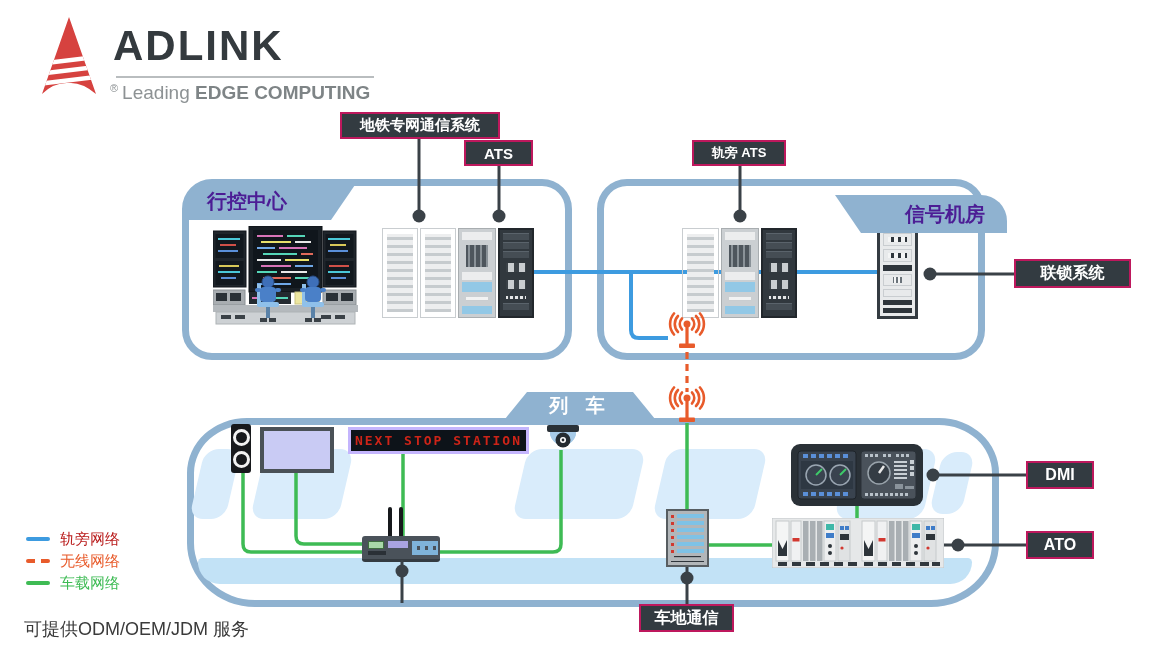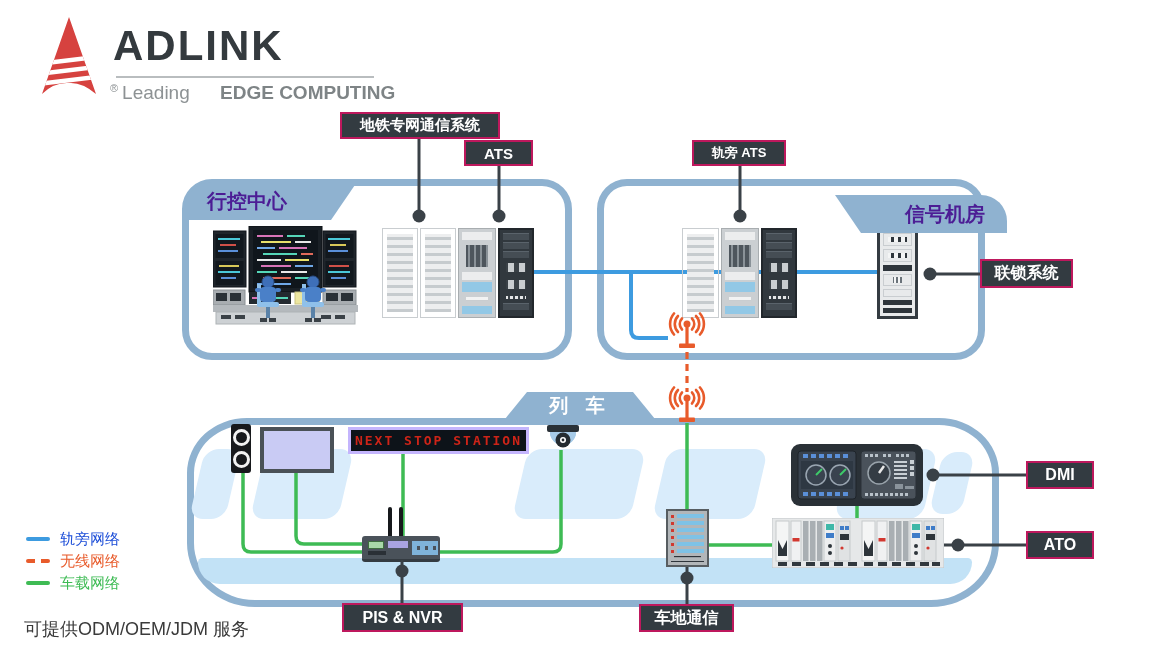--- a/index.html
+++ b/index.html
@@ -7,21 +7,21 @@
   .canvas{position:relative;width:1169px;height:660px;background:#fff;overflow:hidden;}
   .abs{position:absolute;}
 
   
   .logo{left:38px;top:14px;width:320px;height:96px;z-index:6;}
   .logo-mark{left:0;top:2px;}
   .brand{left:75px;top:8px;font-size:42px;font-weight:800;color:#343A3E;letter-spacing:2px;}
   .logo-divider{left:78px;top:62px;width:258px;height:2px;background:#B9BDBF;}
   .tagline{left:72px;top:68px;font-size:19px;color:#8D9294;white-space:nowrap;}
   .tagline .reg{font-size:11px;vertical-align:top;margin-right:4px;color:#8D9294;}
-  .tagline b{color:#7E8486;font-weight:700;margin-left:25px;}
+  .tagline b{color:#7E8486;font-weight:700;}
   .page-title{right:16px;top:26px;font-size:47px;font-weight:800;color:#D8413C;z-index:6;letter-spacing:1px;}
 
   
   .secbox{border:7px solid #8FB2D0;background:#fff;border-radius:30px;z-index:1;}
   .box-cc{left:182px;top:179px;width:376px;height:167px;}
   .box-sr{left:597px;top:179px;width:374px;height:167px;}
   .sec-tab{position:absolute;background:#8FB2D0;color:#4c1d95;font-weight:700;font-size:20px;
            display:flex;align-items:center;z-index:6;}
   .tab-cc{left:185px;top:182px;width:150px;height:38px;padding-left:22px;
           border-top-left-radius:26px;clip-path:polygon(0 0,100% 0,calc(100% - 26px) 100%,0 100%);}
@@ -43,21 +43,21 @@
            z-index:6;border:2px solid #be185d;box-sizing:border-box;white-space:nowrap;}
 
   
   .legend{left:26px;top:528px;z-index:6;}
   .legend-row{display:flex;align-items:center;height:22px;}
   .sw{width:24px;height:4px;border-radius:2px;margin-right:10px;flex:0 0 auto;}
   .sw-blue{background:#3D9BE0;}
   .sw-green{background:#3EBB54;}
   .sw-dashed{background:repeating-linear-gradient(90deg,#E85B2B 0 9px,transparent 9px 15px);}
   .legend-label{font-size:15px;font-weight:500;}
-  .lg-blue{color:#1d4ed8;} .lg-orange{color:#E85B2B;} .lg-green{color:#3EBB54;}
+  .lg-blue{color:#b91c1c;} .lg-orange{color:#E85B2B;} .lg-green{color:#3EBB54;}
   .footer-note{left:24px;top:617px;font-size:18px;color:#3A3A3A;font-weight:500;z-index:6;}
 
   
   .netlines{left:0;top:0;z-index:3;pointer-events:none;}
   .devices{z-index:4;}
   .callout-lines{left:0;top:0;z-index:5;pointer-events:none;}
 
   
   .rack{box-sizing:border-box;display:flex;flex-direction:column;gap:2px;z-index:4;}
   .rack-slat{background:#EDEEEF;border:1px solid #C9CDD0;padding:5px 4px;
@@ -513,24 +513,23 @@
         <circle cx="933" cy="475" r="6.5"></circle>
         <circle cx="958" cy="545" r="6.5"></circle>
       <circle cx="402" cy="571" r="6.5"></circle>
         <circle cx="687" cy="578" r="6.5"></circle>
     </g>
   </svg>
 
   <div class="abs callout" style="left:340px;top:112px;width:160px;height:27px;font-size:15px;">地铁专网通信系统</div>
   <div class="abs callout" style="left:464px;top:140px;width:69px;height:26px;font-size:15px;">ATS</div>
   <div class="abs callout" style="left:692px;top:140px;width:94px;height:26px;font-size:13px;">轨旁 ATS</div>
-  <div class="abs callout" style="left:980px;top:259px;width:93px;height:29px;font-size:16px;">联锁系统</div>
+  <div class="abs callout" style="left:1014px;top:259px;width:117px;height:29px;font-size:16px;">联锁系统</div>
   <div class="abs callout" style="left:1026px;top:461px;width:68px;height:28px;font-size:16px;">DMI</div>
   <div class="abs callout" style="left:1026px;top:531px;width:68px;height:28px;font-size:16px;">ATO</div>
-  <div class="abs callout" style="left:342px;top:603px;width:121px;height:29px;font-size:16px;">PIS &amp; NVR</div>
   <div class="abs callout" style="left:639px;top:604px;width:95px;height:28px;font-size:16px;">车地通信</div>
 
   <div class="abs legend">
     <div class="legend-row">
       <span class="sw sw-blue"></span>
       <span class="legend-label lg-blue">轨旁网络</span>
     </div>
     <div class="legend-row">
       <span class="sw sw-dashed"></span>
       <span class="legend-label lg-orange">无线网络</span>

